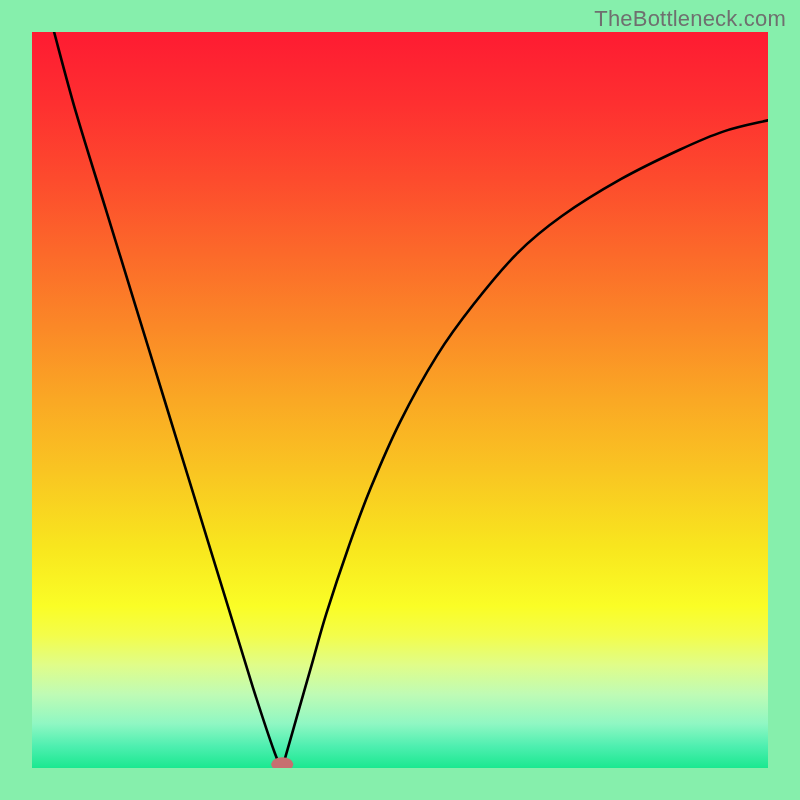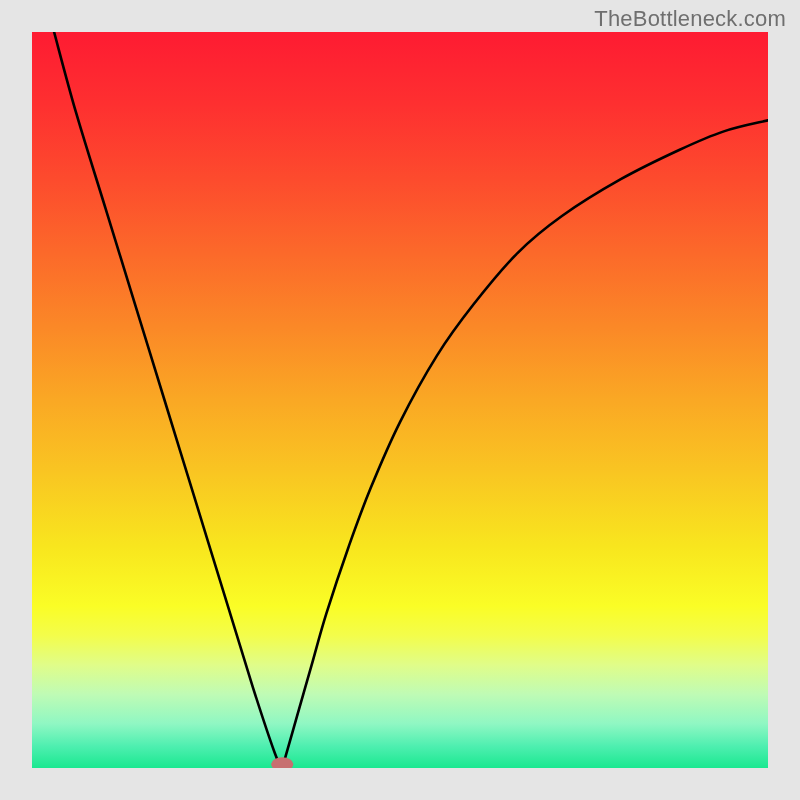--- a/index.html
+++ b/index.html
@@ -10,21 +10,21 @@
     background: #000;
     overflow: hidden;
     font-family: Arial, Helvetica, sans-serif;
   }
   .frame {
     position: absolute;
     top: 0;
     left: 0;
     width: 800px;
     height: 800px;
-    background: #e5e5e5;
+    background: #86efac;
   }
   .plot {
     position: absolute;
     top: 32px;
     left: 32px;
     width: 736px;
     height: 736px;
     overflow: hidden;
   }
   .watermark {

